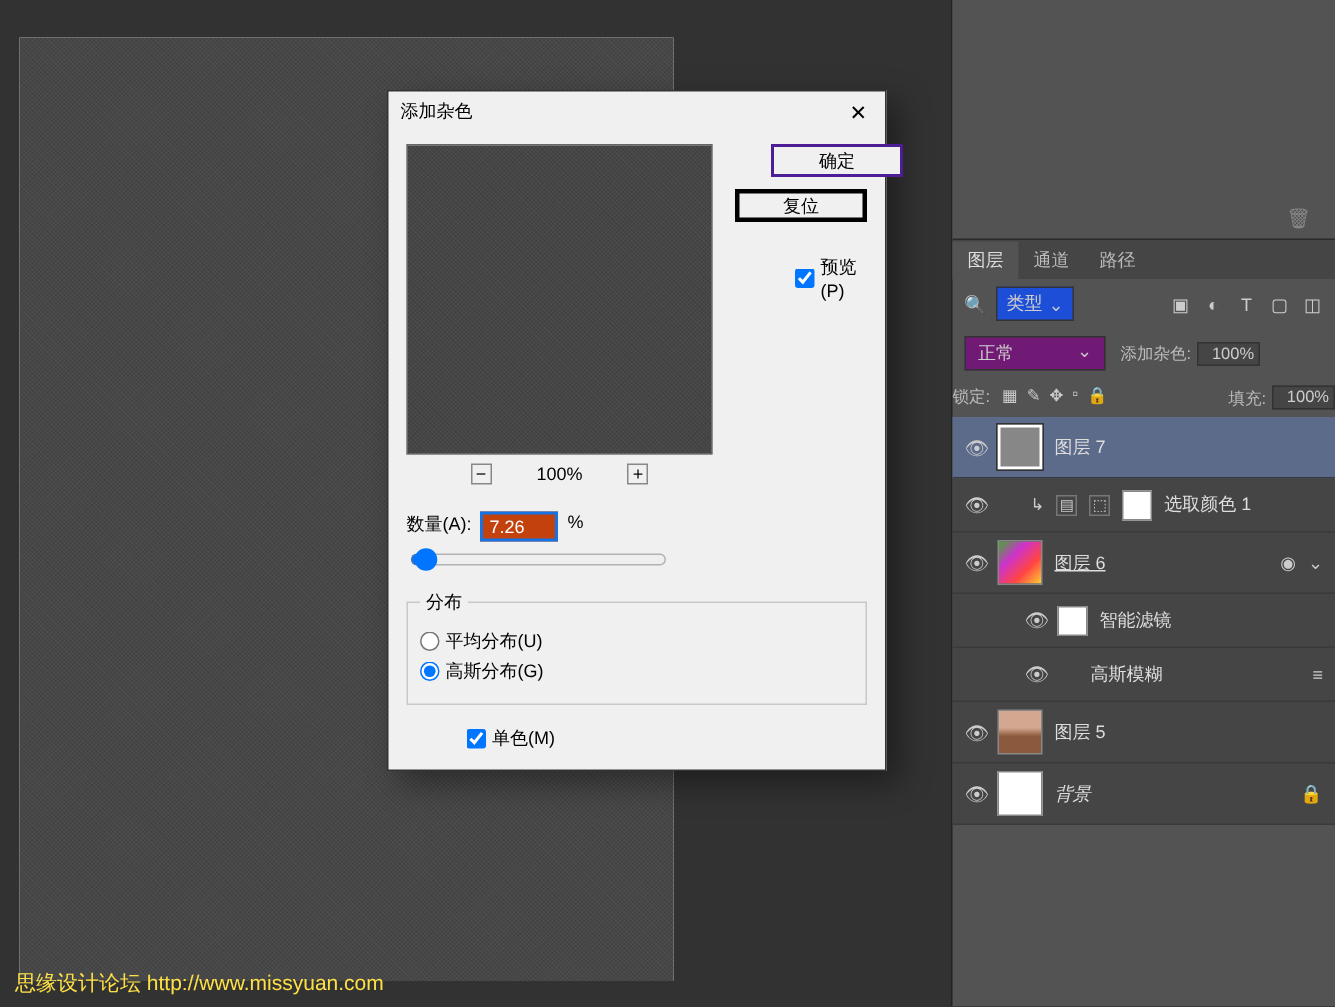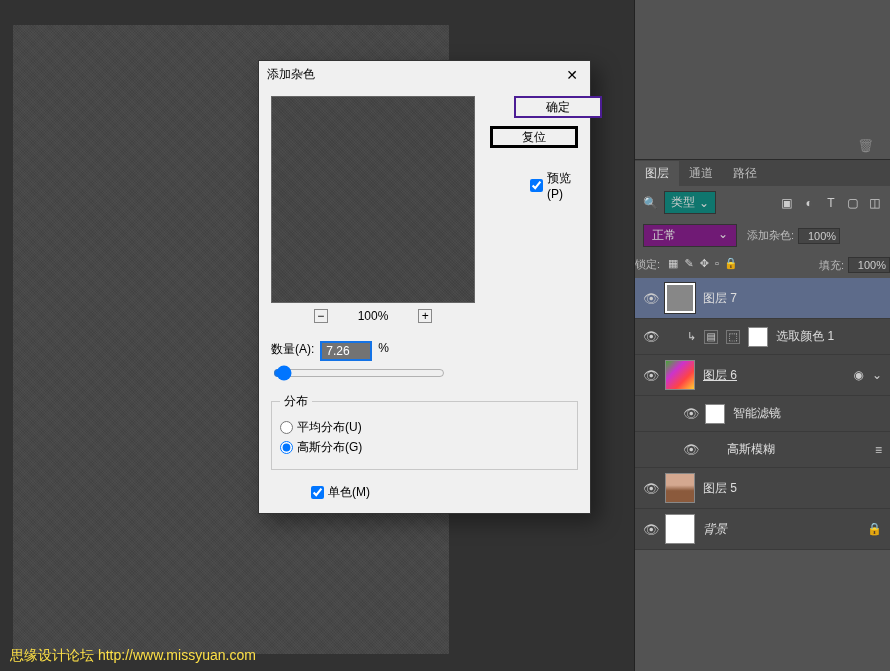--- a/index.html
+++ b/index.html
@@ -18,38 +18,38 @@
 .zoom-row { display: flex; align-items: center; justify-content: center; gap: 30px; font-size: 12px; margin-bottom: 18px; width: 204px; }
 .zoom-btn { width: 14px; height: 14px; border: 1px solid #888; display: flex; align-items: center; justify-content: center; font-size: 12px; cursor: pointer; background: #f0f0f0; }
 
 .btn-col { position: absolute; right: 12px; top: 8px; width: 88px; }
 .dlg-btn { width: 88px; height: 22px; font-size: 12px; border: 3px solid #000000; background: #f0f0f0; margin-bottom: 8px; cursor: pointer; }
 .dlg-btn.primary { border: 2px solid #4c1d95; margin-left: 24px; }
 .chk-row { display: flex; align-items: center; gap: 4px; font-size: 12px; margin-top: 14px; padding-left: 40px; }
 .chk { width: 13px; height: 13px; }
 
 .amount-row { display: flex; align-items: flex-start; gap: 6px; font-size: 12px; margin-bottom: 4px; }
-.amount-input { width: 52px; height: 20px; border: 2px solid #1473e6; background: #737373; color: #fff; font-size: 12px; text-align: left; padding: 0 4px; }
+.amount-input { width: 52px; height: 20px; border: 2px solid #1473e6; background: #c2410c; color: #fff; font-size: 12px; text-align: left; padding: 0 4px; }
 .slider { width: 172px; margin-bottom: 12px; margin-left: 2px; }
 
 fieldset { border: 1px solid #c8c8c8; padding: 6px 8px 10px; font-size: 12px; margin-bottom: 8px; }
 legend { padding: 0 4px; }
 .radio-row { display: flex; align-items: center; gap: 4px; margin: 3px 0; font-size: 12px; }
 .radio { width: 13px; height: 13px; }
 
 .right-panel { position: absolute; right: 0; top: 0; width: 256px; height: 671px; background: #535353; border-left: 1px solid #222; }
 .empty-top { height: 160px; background: #535353; border-bottom: 1px solid #2a2a2a; position: relative; }
 .trash-icon { position: absolute; right: 16px; bottom: 6px; color: #888; font-size: 13px; }
 
 .panel-tabs { display: flex; background: #454545; height: 26px; align-items: flex-end; }
 .ptab { padding: 4px 10px; font-size: 12px; color: #bbb; cursor: pointer; }
 .ptab.active { background: #535353; color: #ddd; }
 
 .filter-row { display: flex; align-items: center; gap: 6px; padding: 5px 8px; }
-.type-dd { display: flex; align-items: center; gap: 4px; background: #0f766e; border: 1px solid #333; padding: 2px 6px; font-size: 12px; color: #ccc; cursor: pointer; }
+.type-dd { display: flex; align-items: center; gap: 4px; background: #1d4ed8; border: 1px solid #333; padding: 2px 6px; font-size: 12px; color: #ccc; cursor: pointer; }
 .filter-icons { display: flex; gap: 8px; margin-left: auto; }
 .ficon { width: 14px; height: 14px; display: flex; align-items: center; justify-content: center; color: #ccc; font-size: 12px; cursor: pointer; }
 
 .blend-row { display: flex; align-items: center; padding: 5px 8px; gap: 10px; }
 .blend-dd { background: #701a75; border: 1px solid #333; padding: 2px 8px; font-size: 12px; color: #ccc; width: 94px; display: flex; justify-content: space-between; cursor: pointer; }
 .op-group { display: flex; align-items: center; gap: 4px; font-size: 11px; color: #bbb; }
 .pct-input { background: #454545; border: 1px solid #333; color: #ccc; width: 42px; font-size: 11px; padding: 1px 3px; text-align: right; }
 
 .lock-row { display: flex; align-items: flex-start; padding: 5px 0; gap: 8px; font-size: 11px; color: #bbb; }
 .lock-icons { display: flex; gap: 6px; }

